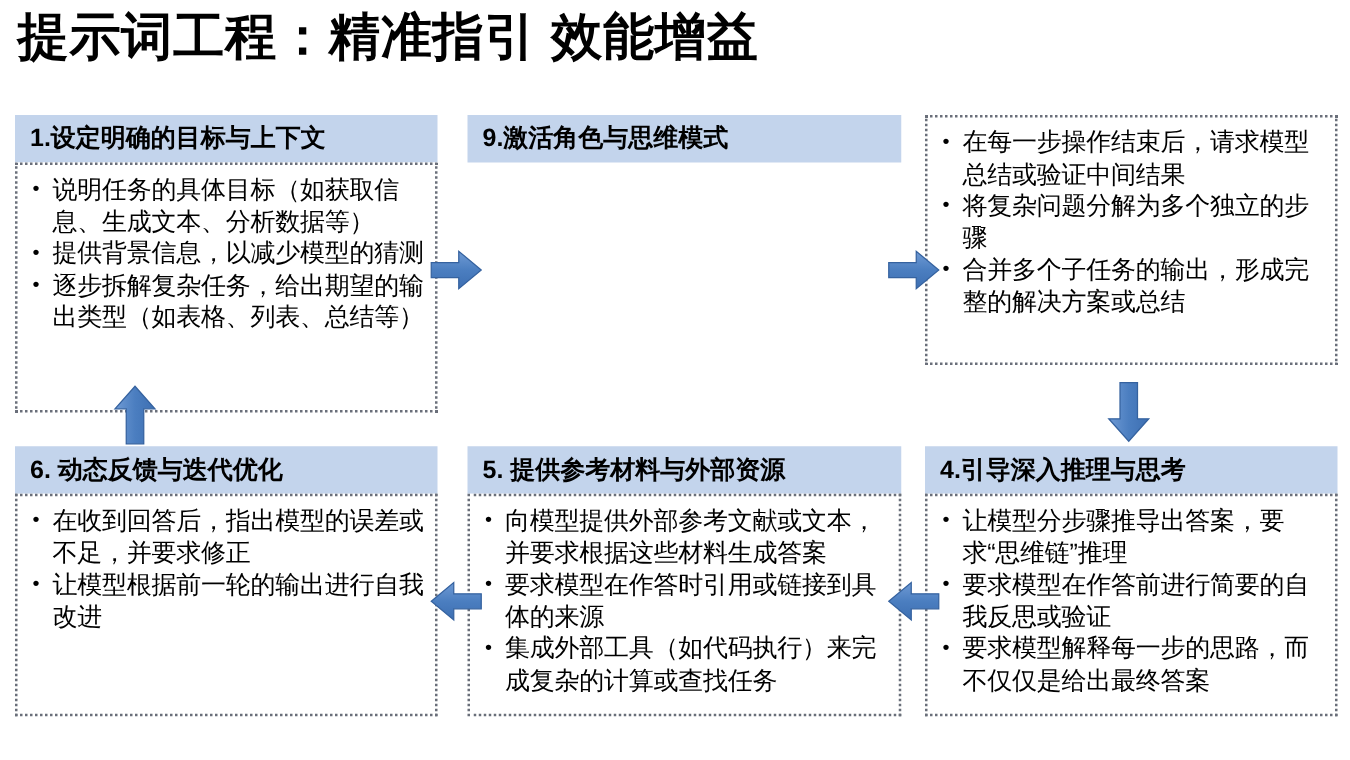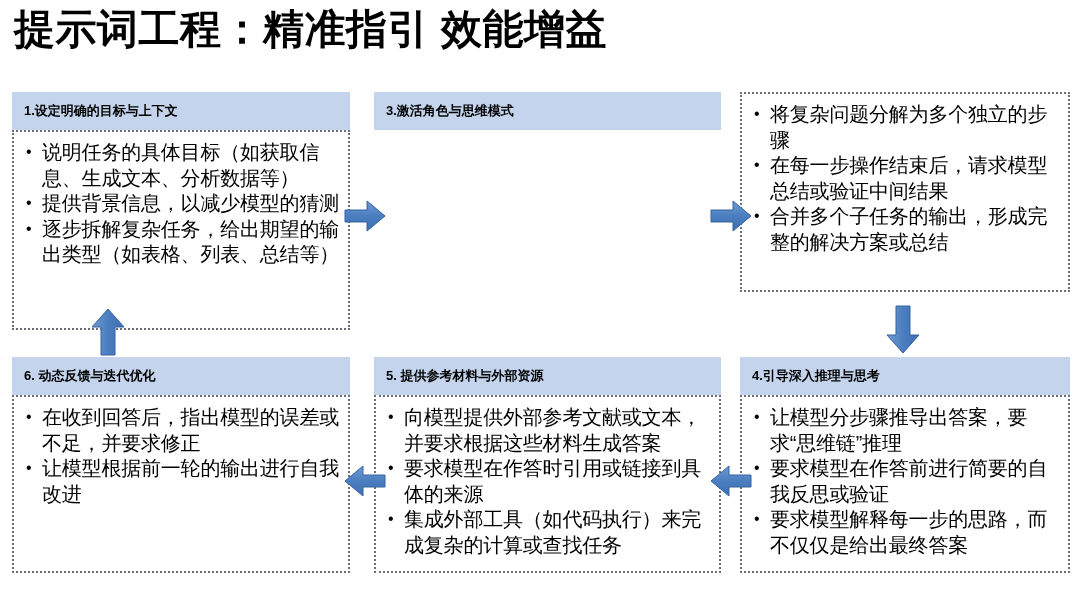--- a/index.html
+++ b/index.html
@@ -33,21 +33,21 @@
 
   
   .card {
     position: absolute;
     box-sizing: border-box;
   }
   .card-header {
     background: #c3d4ec;
     color: #000000;
     font-weight: bold;
-    font-size: 13px;
+    font-size: 20px;
     line-height: 20px;
     padding: 9px 10px 9px 12px;
     box-sizing: border-box;
     height: 38px;
     white-space: nowrap;
     overflow: hidden;
   }
   .card-body {
     border: 2px dotted #6a6f7a;
     border-top: 2px dotted #6a6f7a;
@@ -106,28 +106,28 @@
   <div class="card-body">
     <ul>
       <li>说明任务的具体目标（如获取信息、生成文本、分析数据等）</li>
       <li>提供背景信息，以减少模型的猜测</li>
       <li>逐步拆解复杂任务，给出期望的输出类型（如表格、列表、总结等）</li>
     </ul>
   </div>
 </div>
 
 <div class="card row-top col-2">
-  <div class="card-header">3.激活角色与思维模式</div>
+  <div class="card-header">9.激活角色与思维模式</div>
 </div>
 
 <div class="card row-top col-3">
   <div class="card-body">
     <ul>
+      <li>在每一步操作结束后，请求模型总结或验证中间结果</li>
       <li>将复杂问题分解为多个独立的步骤</li>
-      <li>在每一步操作结束后，请求模型总结或验证中间结果</li>
       <li>合并多个子任务的输出，形成完整的解决方案或总结</li>
     </ul>
   </div>
 </div>
 
 <div class="card row-bot col-1">
   <div class="card-header">6. 动态反馈与迭代优化</div>
   <div class="card-body">
     <ul>
       <li>在收到回答后，指出模型的误差或不足，并要求修正</li>

